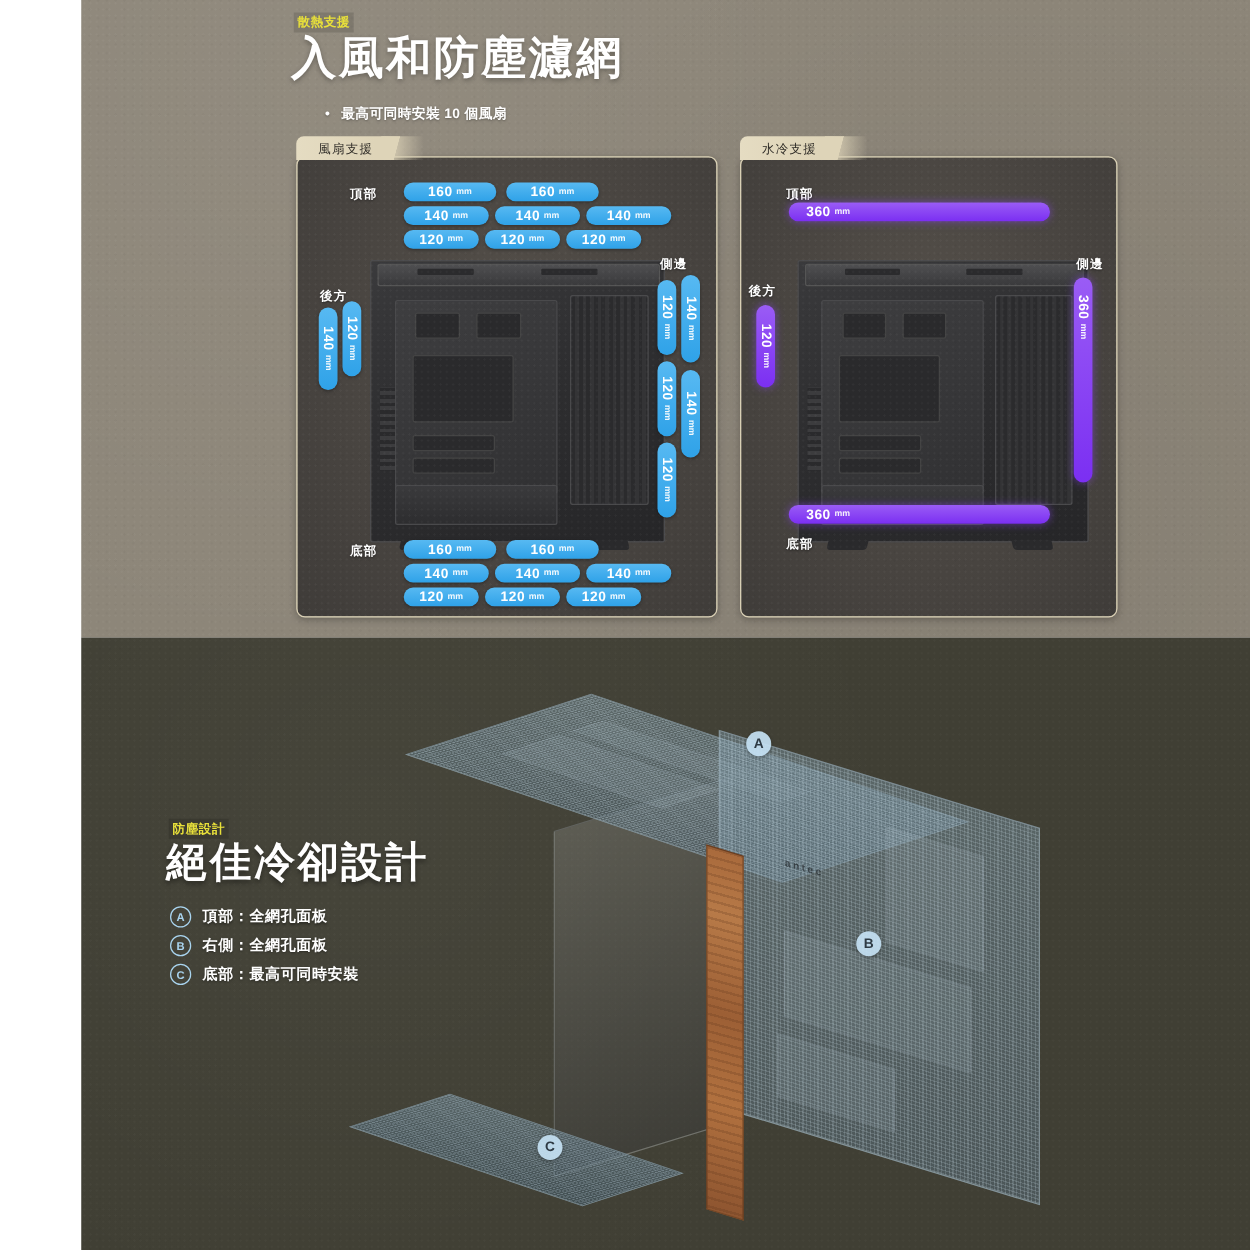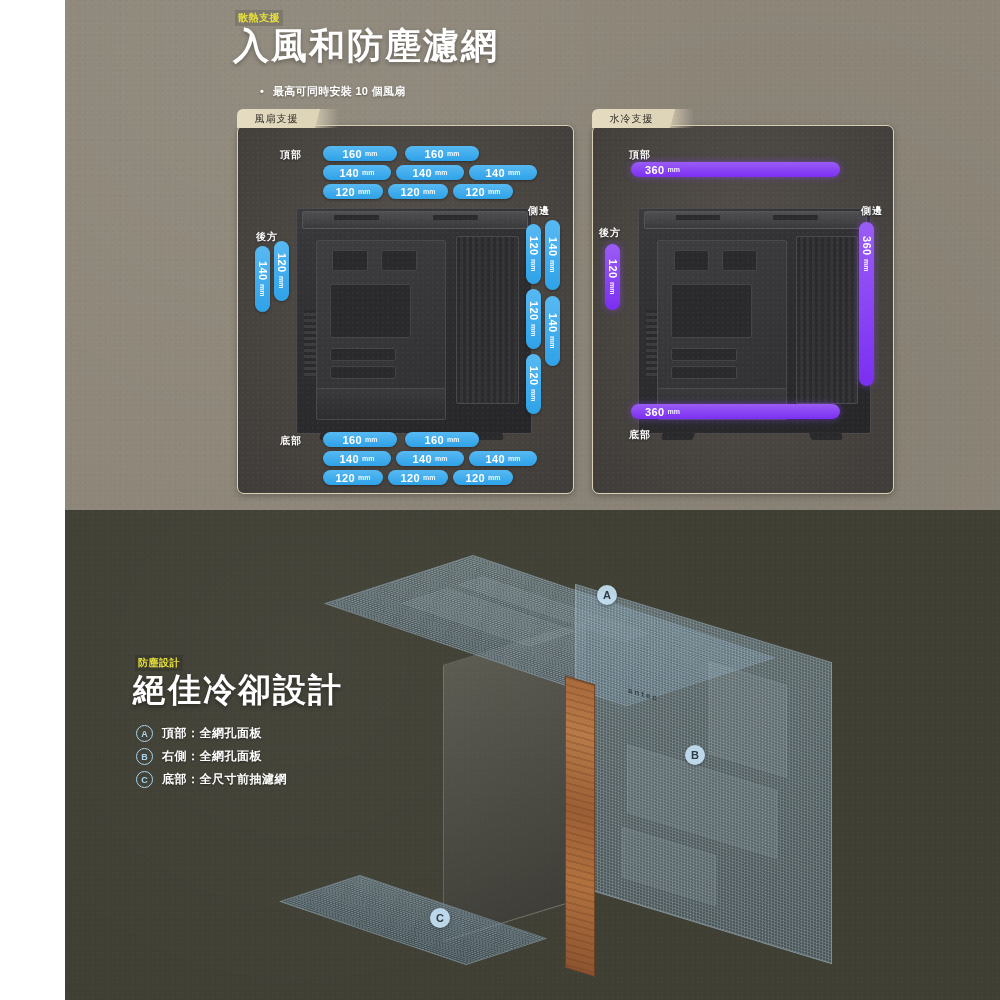--- a/index.html
+++ b/index.html
@@ -457,21 +457,21 @@
   <div class="dust-row">
     <div class="dust-mark">A</div>
     <div class="dust-text">頂部：全網孔面板</div>
   </div>
   <div class="dust-row">
     <div class="dust-mark">B</div>
     <div class="dust-text">右側：全網孔面板</div>
   </div>
   <div class="dust-row">
     <div class="dust-mark">C</div>
-    <div class="dust-text">底部：全尺寸前抽濾網</div>
+    <div class="dust-text">底部：最高可同時安裝</div>
   </div>
 </div>
 
 <div id="case3d">
   <div id="c3-inner"></div>
 
   <div id="c3-top">
     <div id="c3-top-mesh"></div>
     <div class="c3-shade" style="left:12%;top:18%;width:55%;height:16%;"></div>
     <div class="c3-shade" style="left:12%;top:42%;width:42%;height:30%;"></div>

